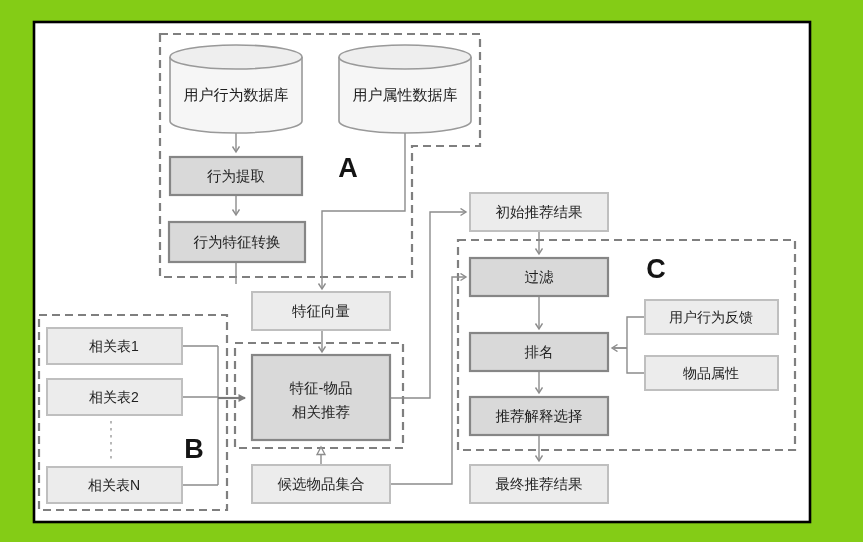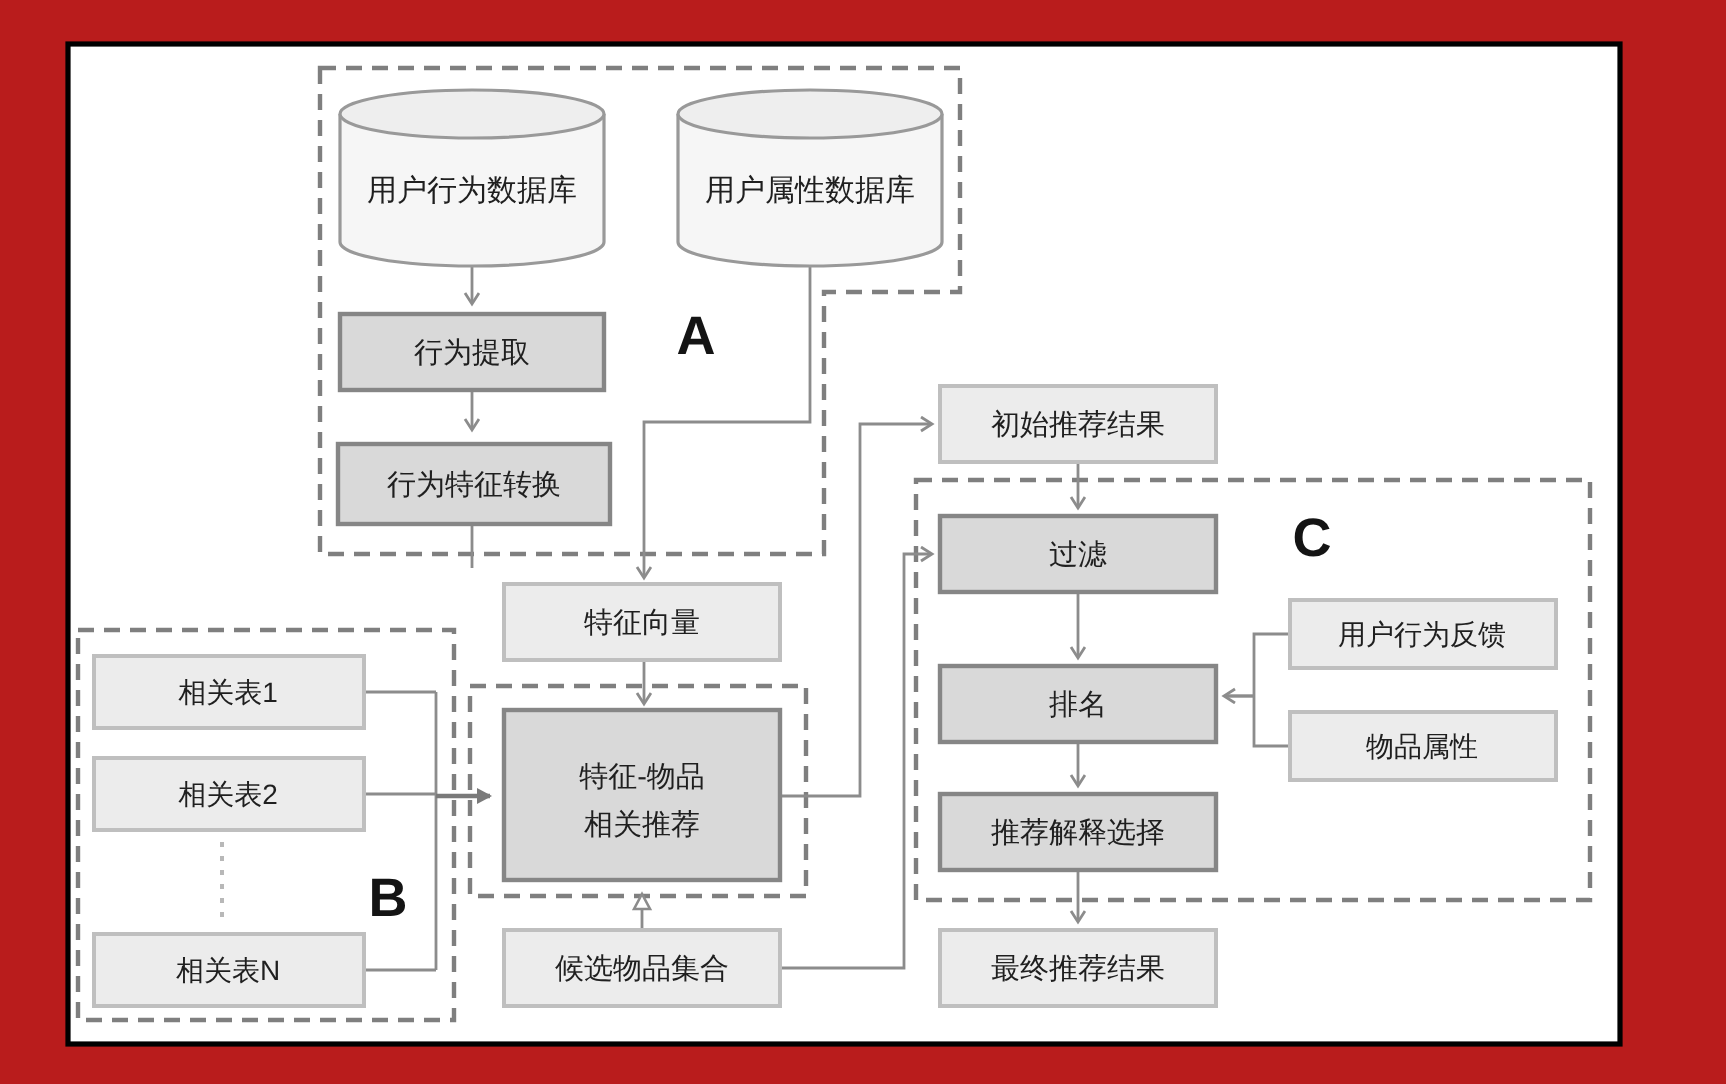--- a/index.html
+++ b/index.html
@@ -12,21 +12,21 @@
     --c-node-light-border:#bfbfbf;
     --c-cyl-fill:#f6f6f6;
     --c-cyl-top:#eeeeee;
     --c-cyl-border:#999999;
     --c-text:#1f1f1f;
   }
   html,body{margin:0;padding:0;background:#ffffff;}
   .stage{
     position:relative;
     width:863px;height:542px;
-    background:#b91c1c;
+    background:#84cc16;
     font-family:"Liberation Sans", sans-serif;
     overflow:hidden;
   }
   svg{display:block;}
   text{
     fill:var(--c-text);
     font-family:"Liberation Sans", sans-serif;
   }
   .node-text{font-size:14.5px;}
   .small-text{font-size:14px;}

